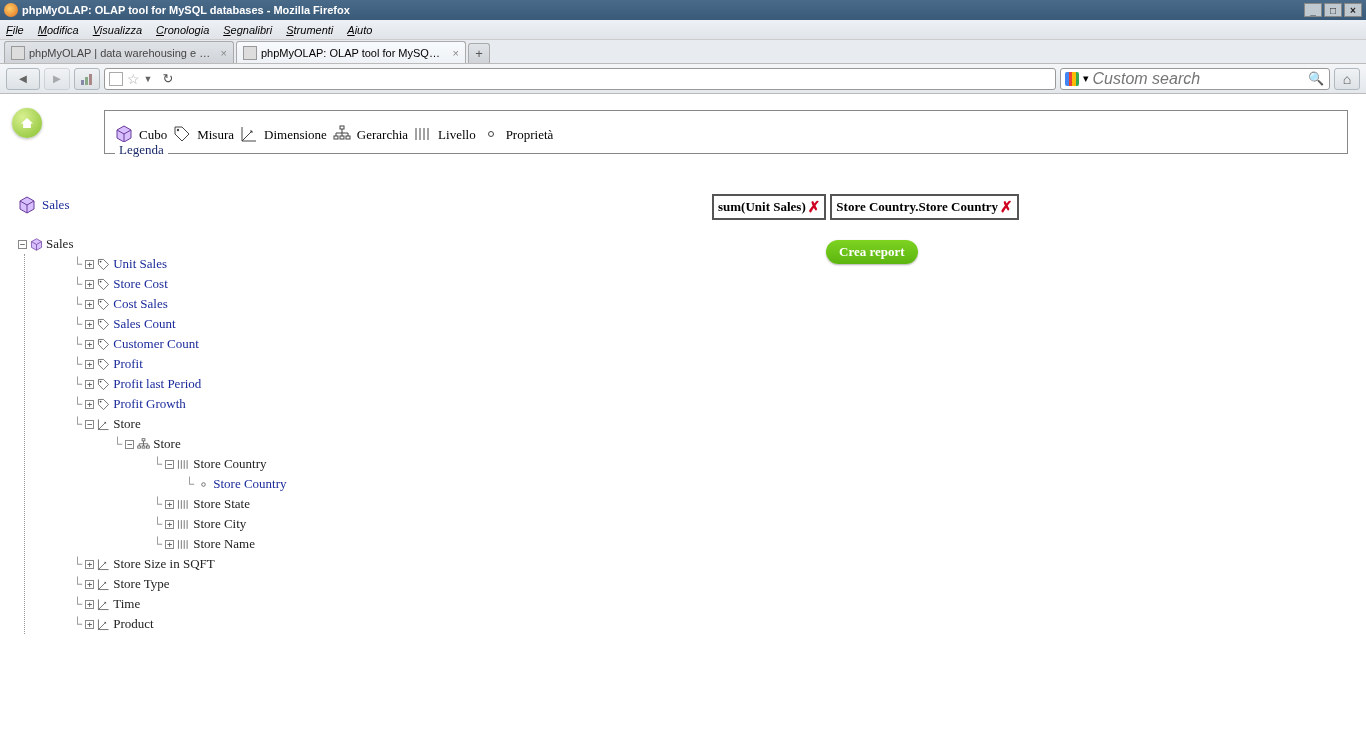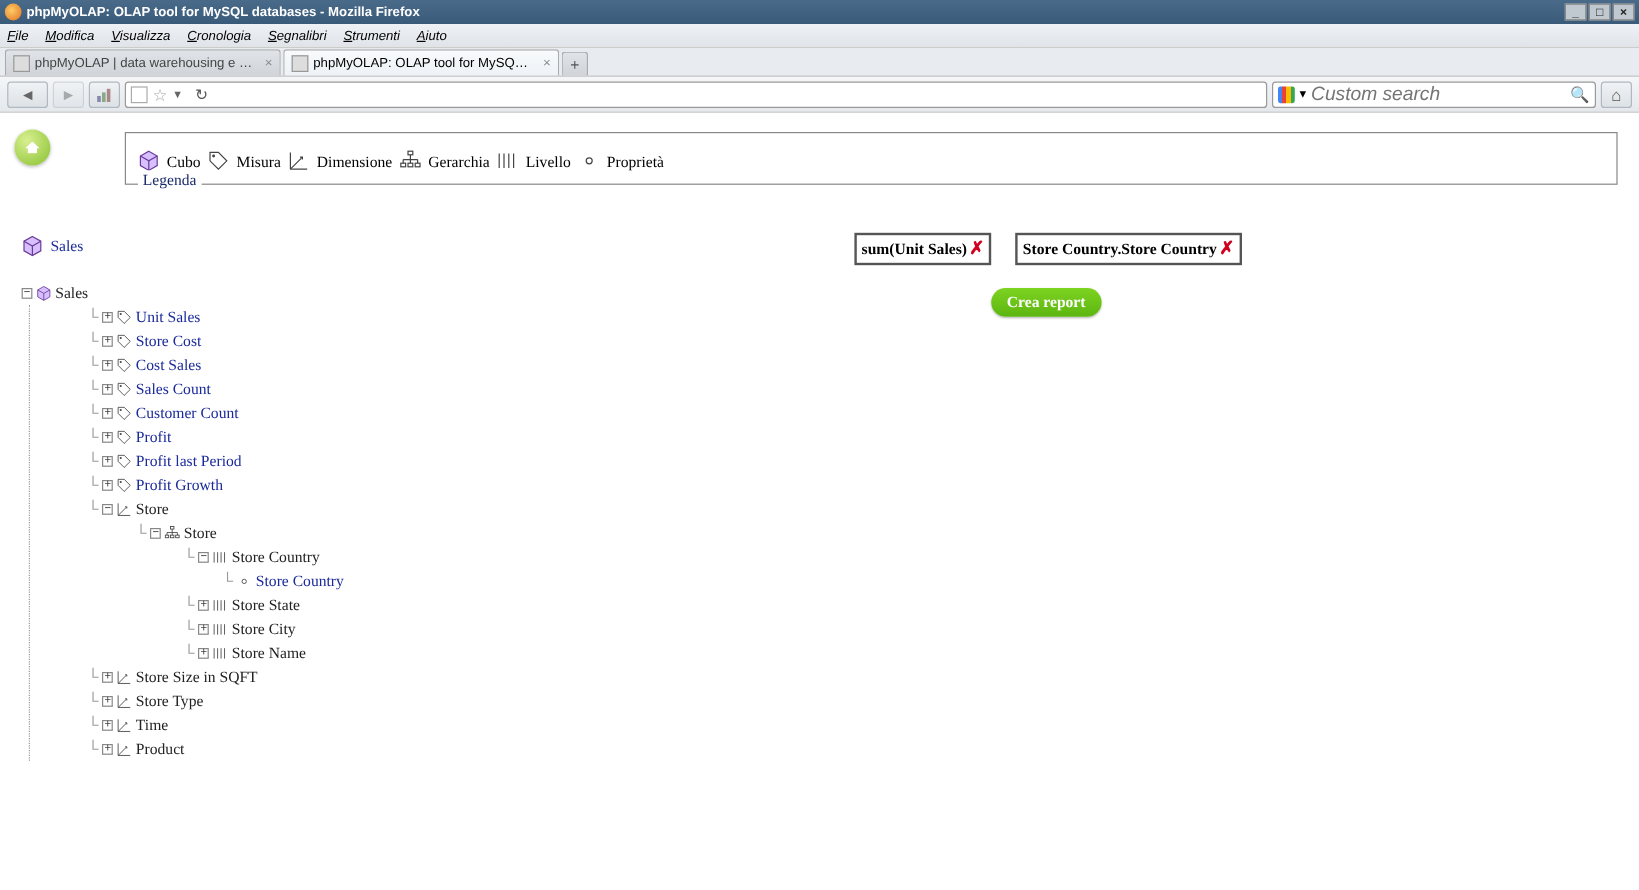--- a/index.html
+++ b/index.html
@@ -64,21 +64,21 @@
 .cube-header { position: absolute; left: 18px; top: 102px; display: flex; align-items: center; gap: 6px; }
 .cube-header a { color: #1a2a9a; text-decoration: none; }
 
 
 .tree { position: absolute; left: 18px; top: 140px; line-height: 20px; color: #222; }
 .tree a { color: #1a2a9a; text-decoration: none; }
 .tree .row { display: flex; align-items: center; gap: 3px; white-space: nowrap; }
 .plusminus { width: 9px; height: 9px; border: 1px solid #888; background: #fff; display: inline-flex; align-items: center; justify-content: center; font-size: 9px; line-height: 1; color: #444; font-family: monospace; }
 
 
-.dropzones { position: absolute; left: 712px; top: 100px; display: flex; gap: 20px; }
+.dropzones { position: absolute; left: 712px; top: 100px; display: flex; gap: 4px; }
 .dropcell { border: 2px solid #555; padding: 2px 4px 2px 4px; display: flex; align-items: center; font-weight: bold; font-size: 13px; }
 .dropcell .x { color: #d00020; font-size: 15px; margin-left: 2px; font-weight: bold; }
 
 
 .create-btn { position: absolute; left: 826px; top: 146px; background: linear-gradient(#7ed321, #5cb510); color: #fff; font-weight: bold; border: none; border-radius: 14px; padding: 4px 13px; font-size: 13px; font-family: inherit; box-shadow: 0 1px 2px rgba(0,0,0,.3); }
 
 
 .dotted-conn { color: #999; }
 </style>
 </head>

